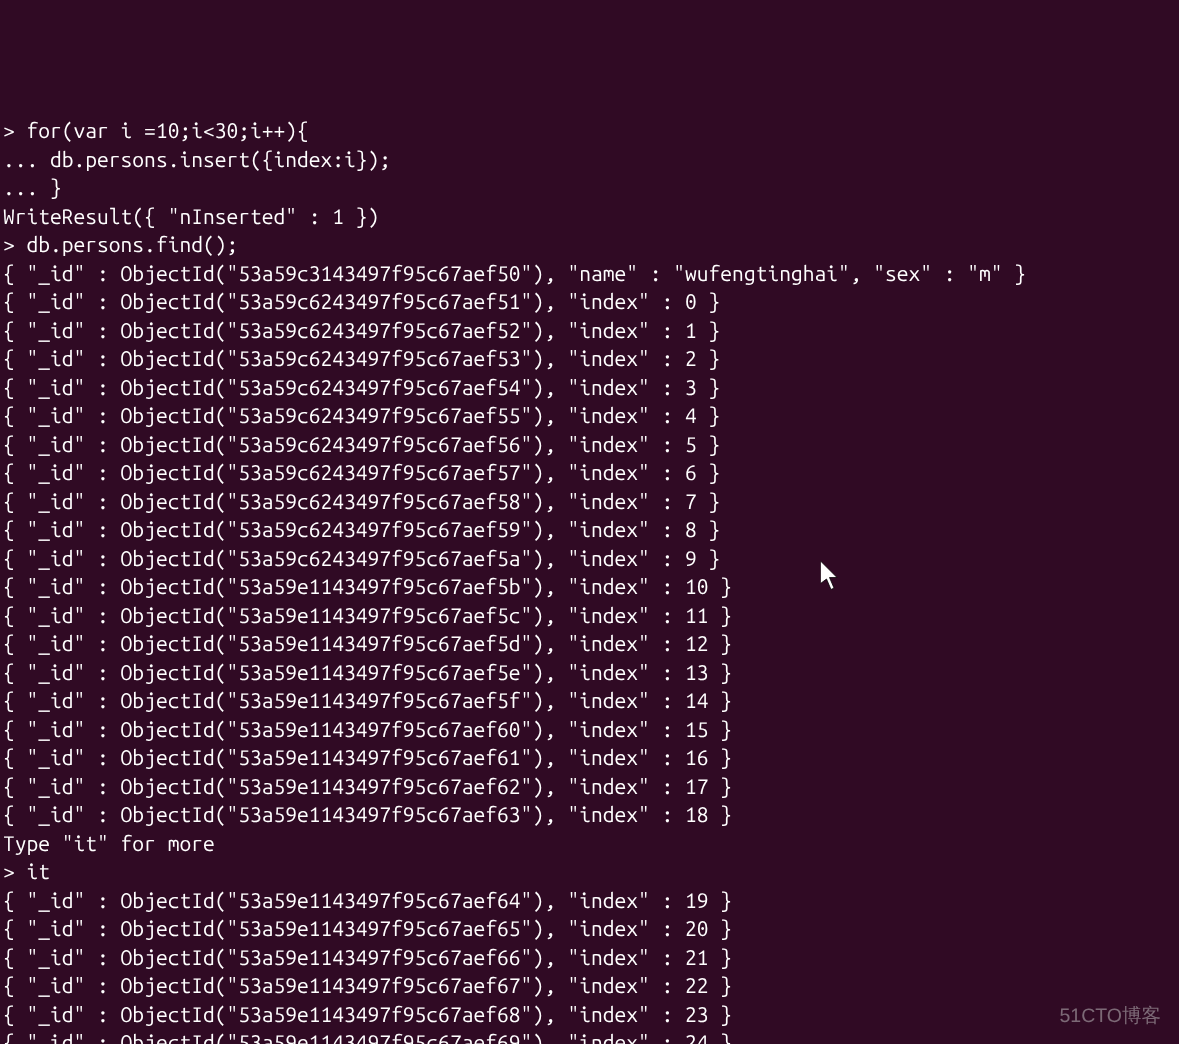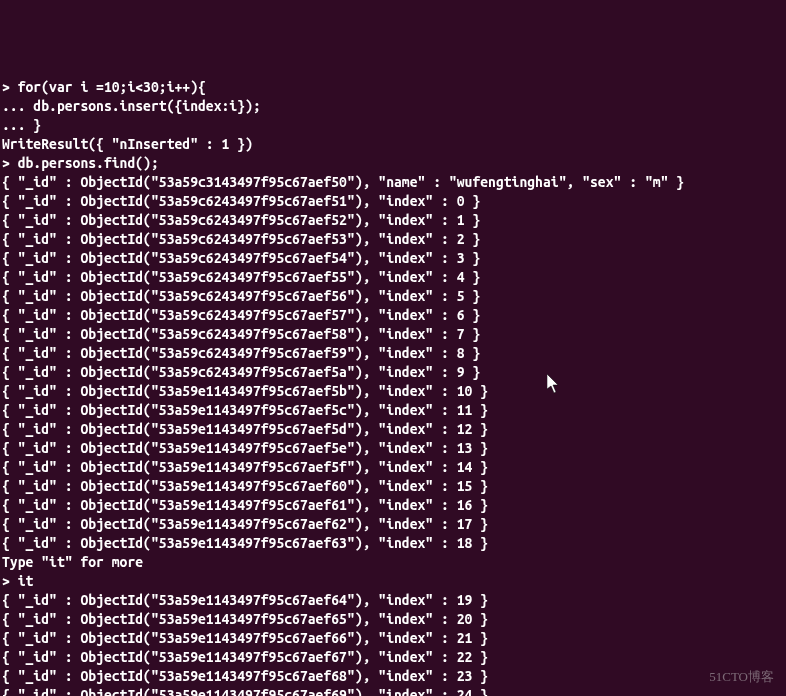--- a/index.html
+++ b/index.html
@@ -9,28 +9,28 @@
       font-family: 'Ubuntu Mono', 'Courier New', monospace;
       font-size: 14px;
       line-height: 19px;
       padding: 2px 2px;
       width: 786px;
       height: 696px;
       overflow: hidden;
       position: relative;
       white-space: pre;
     }
-    .line { white-space: pre; font-weight: bold; }
+    .line { white-space: pre; }
     .watermark {
       position: absolute;
       bottom: 10px;
       right: 12px;
       color: rgba(200,200,200,0.5);
       font-size: 13px;
-      font-family: Liberation Serif, serif;
+      font-family: Liberation Sans, sans-serif;
     }
     .mouse-cursor{
       position:absolute;
       left:547px;
       top:374px;
       pointer-events:none;
     }
   </style>
 </head>
 <body>

